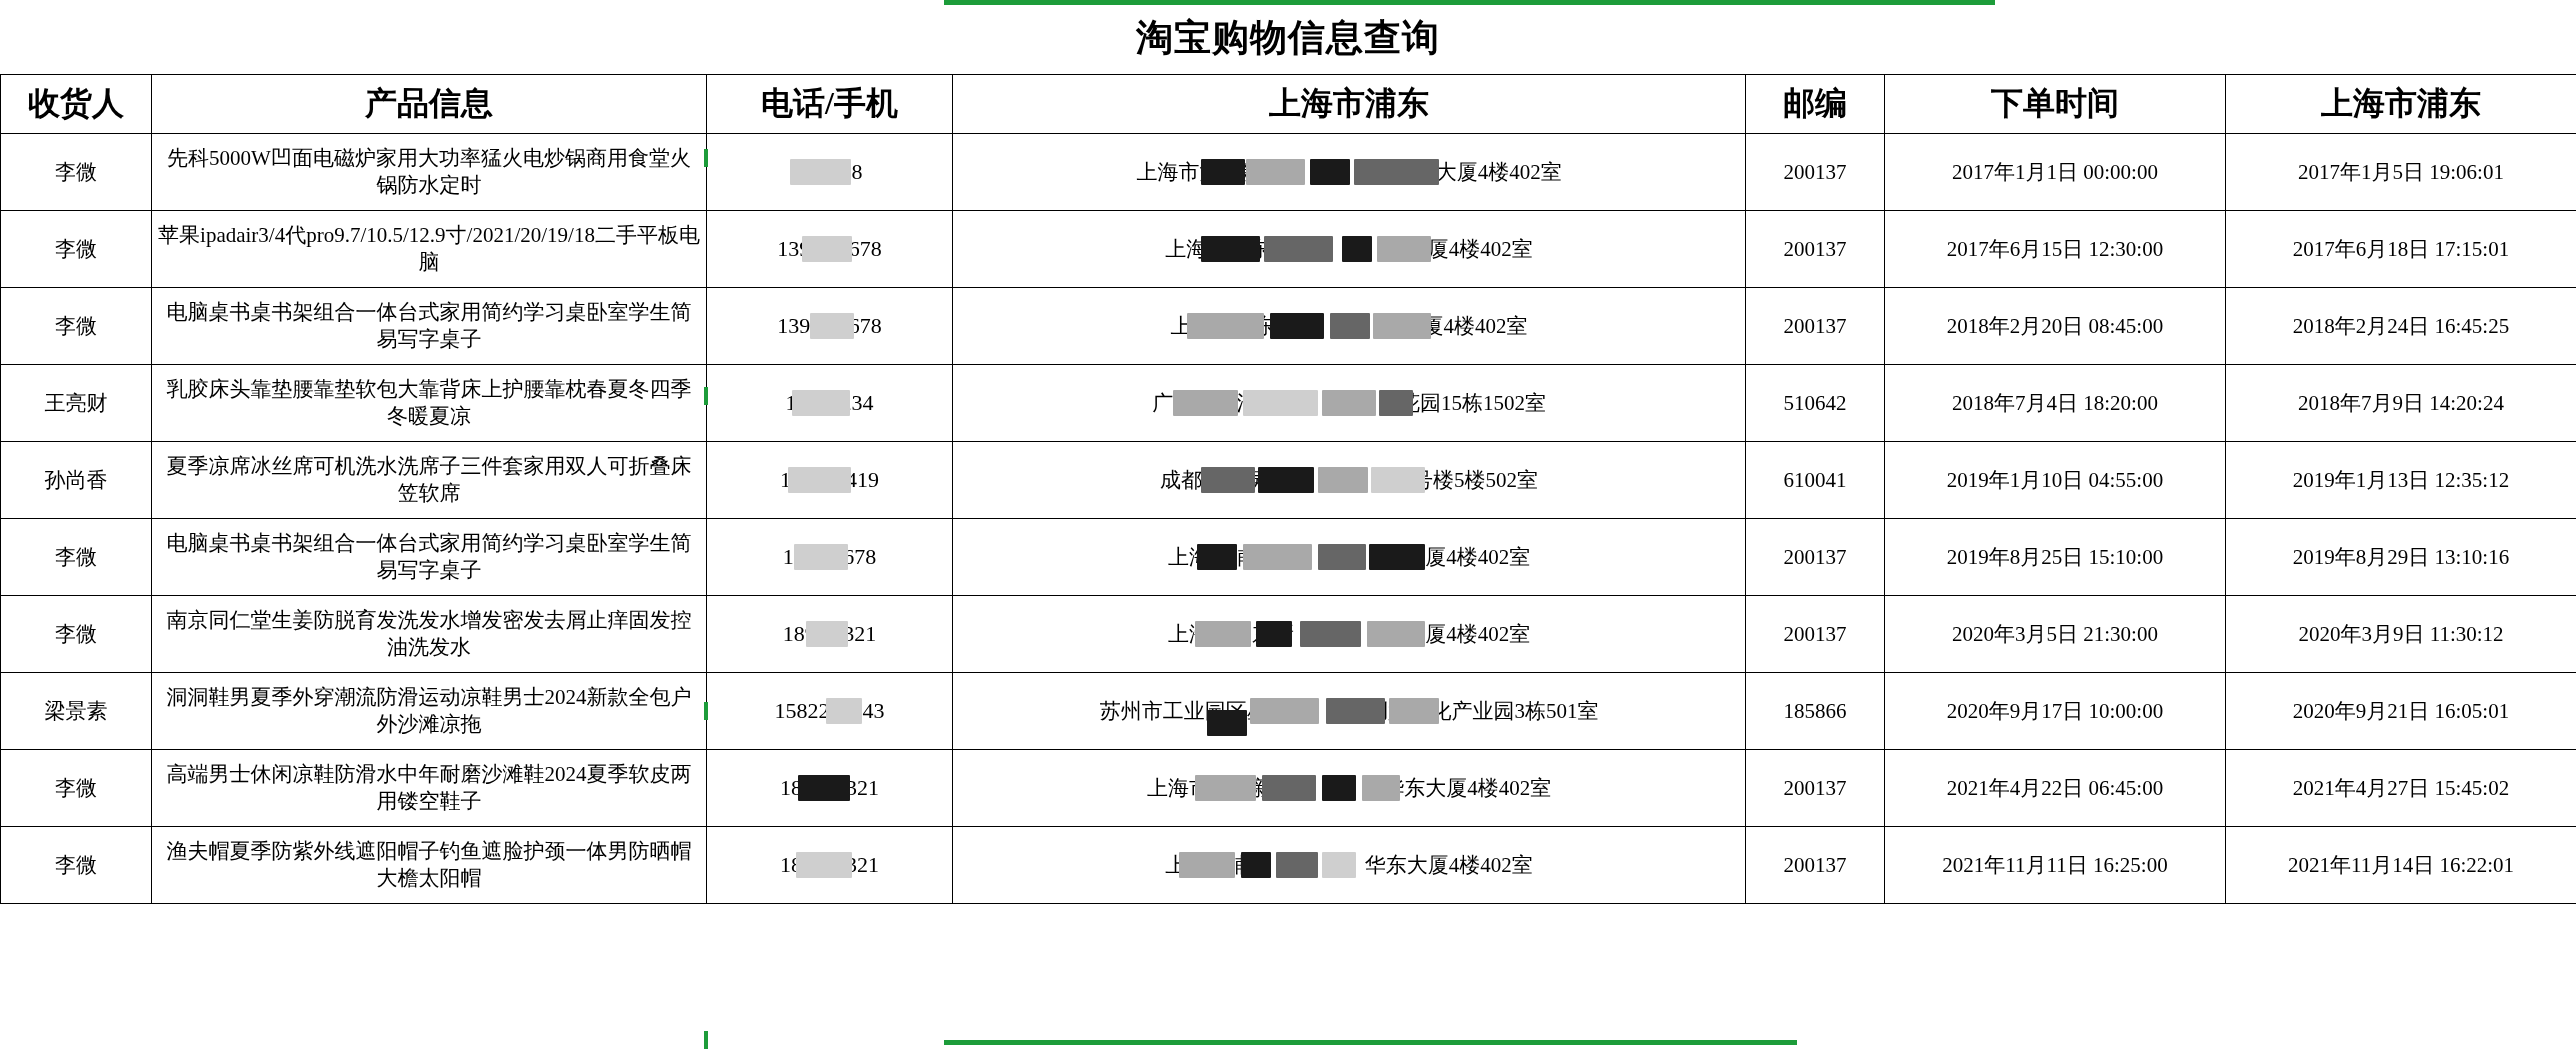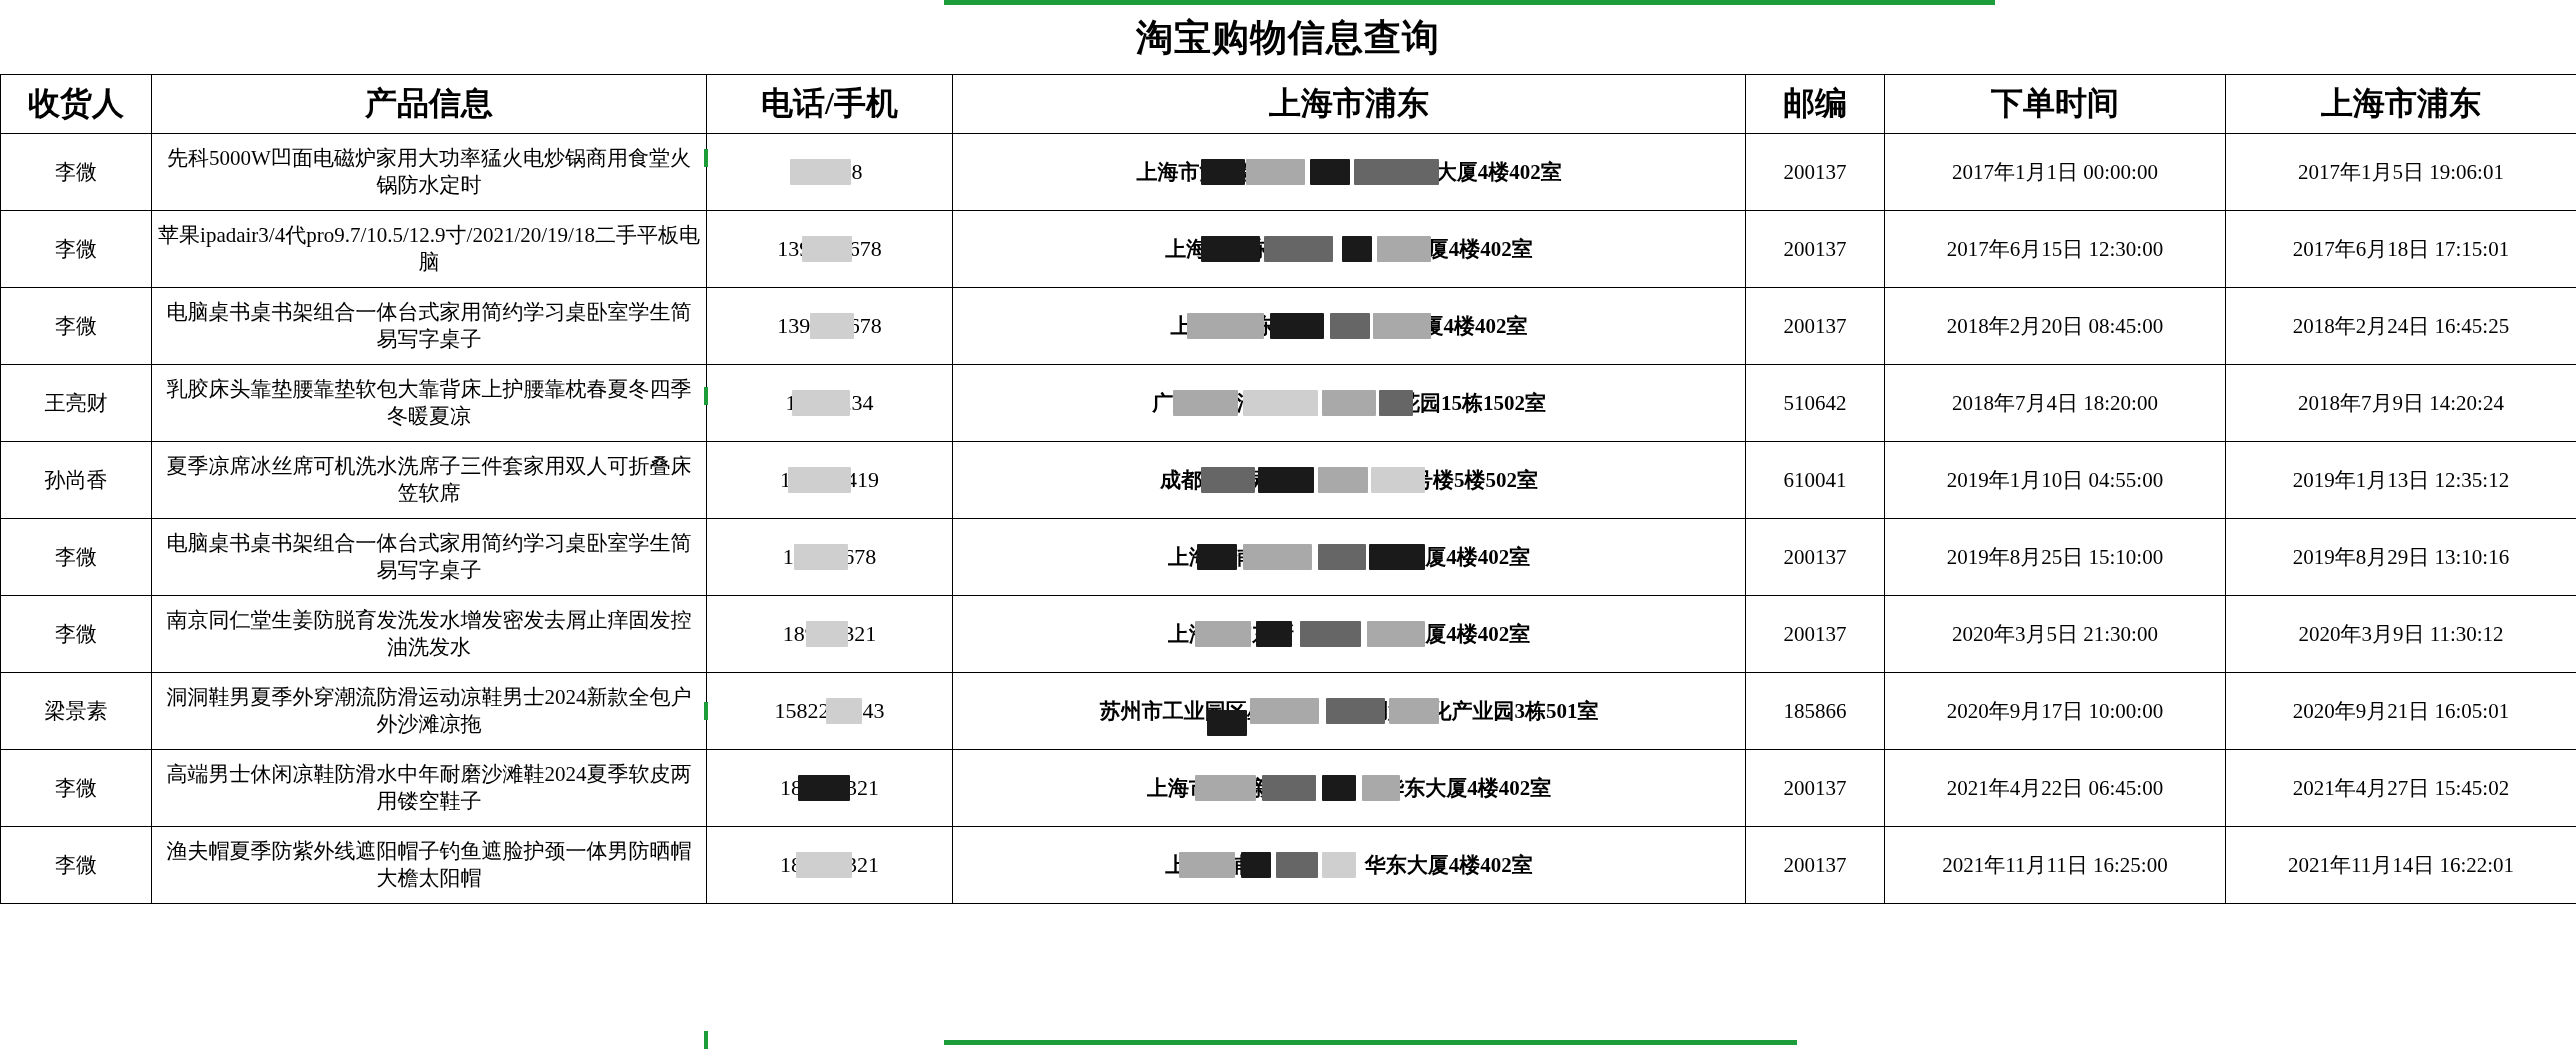--- a/index.html
+++ b/index.html
@@ -73,21 +73,20 @@
   }
   td.prod {
     text-align: center;
     font-size: 21px;
     line-height: 1.3;
     padding: 3px 8px;
   }
   td.addr {
     text-align: center;
     position: relative;
-    font-weight: bold;
   }
   td.phone {
     position: relative;
     font-size: 22px;
   }
   .col-name   { width: 151px; }
   .col-prod   { width: 555px; }
   .col-phone  { width: 246px; }
   .col-addr   { width: 793px; }
   .col-zip    { width: 139px; }

